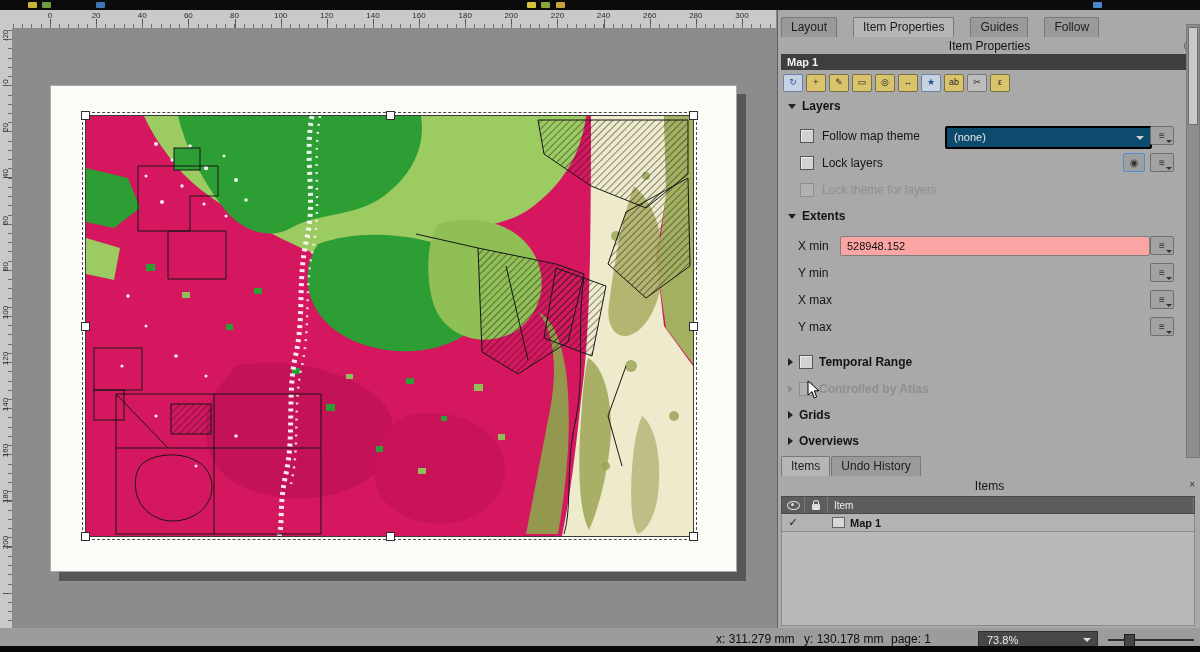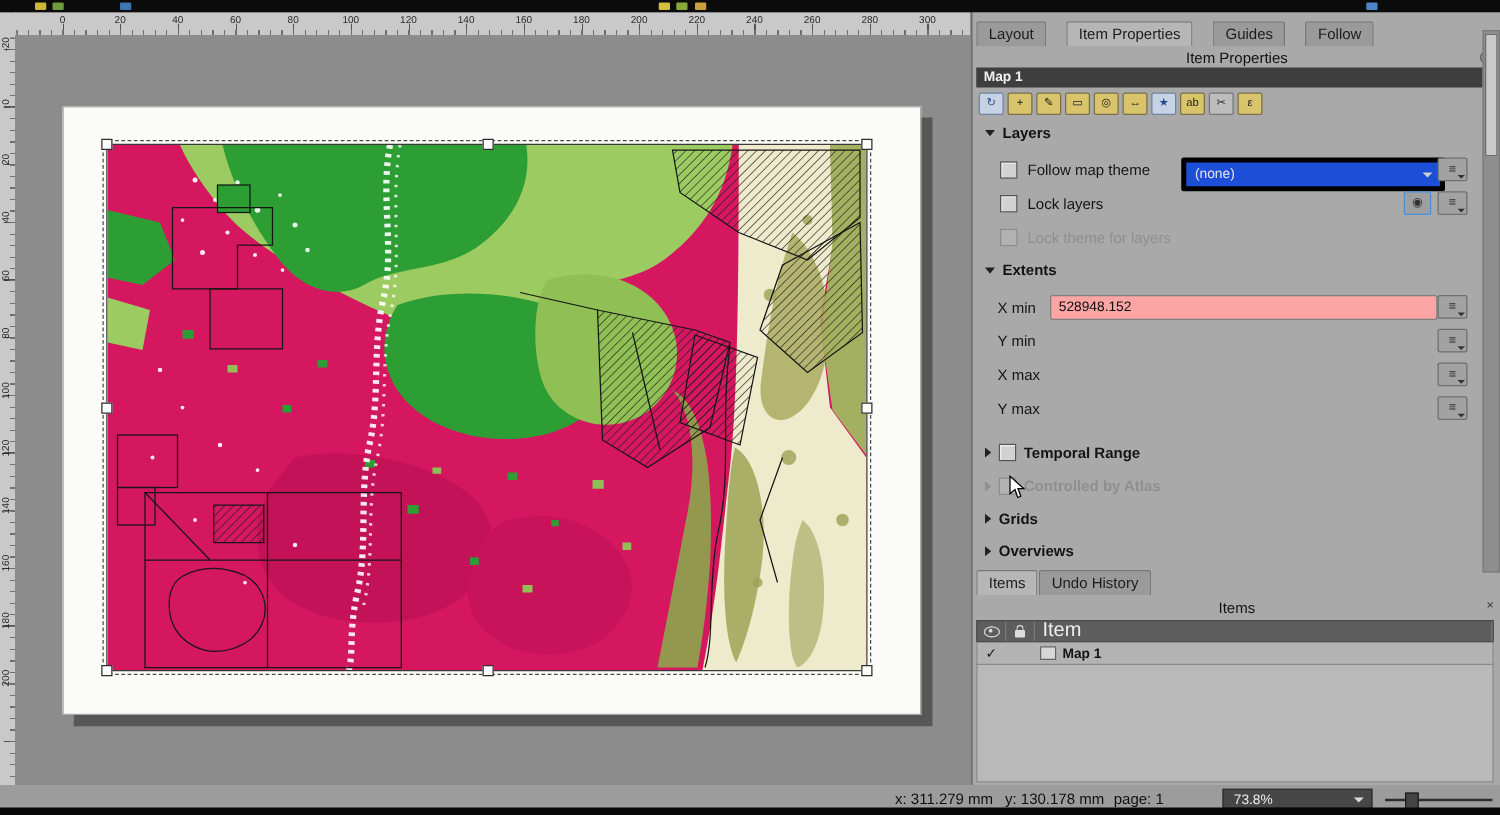--- a/index.html
+++ b/index.html
@@ -67,21 +67,21 @@
 
   .grp-hdr{left:10px;display:flex;align-items:center;gap:6px;font-weight:bold;color:#141414;cursor:default;}
   .tri-down{width:0;height:0;border-left:4px solid transparent;border-right:4px solid transparent;border-top:5px solid #222;}
   .tri-right{width:0;height:0;border-top:4px solid transparent;border-bottom:4px solid transparent;border-left:5px solid #222;}
   .tri-right.dis{border-left-color:#8f8f8f}
   .prow{display:flex;align-items:center;gap:8px;}
   .cb{width:12px;height:12px;background:#d2d2d2;border:1px solid #555;
      box-shadow:inset 1px 1px 0 rgba(255,255,255,.65);}
   .cb.disabled{background:#b2b2b2;border-color:#8d8d8d;box-shadow:none;}
   .dis-txt{color:#8f8f8f;}
-  .theme-combo{left:167px;top:116px;width:196px;height:19px;background:#1d4ed8;border:4px solid #000000;
+  .theme-combo{left:167px;top:116px;width:196px;height:19px;background:#0c4a6e;border:2px solid #000000;
     color:#e6e6e6;font-size:11px;line-height:19px;padding-left:7px;border-radius:2px;}
   .combo-arrow{position:absolute;right:6px;top:8px;width:0;height:0;border-left:4px solid transparent;
     border-right:4px solid transparent;border-top:4px solid #cfcfcf;}
   .ovr{width:24px;height:19px;background:#a2a2a2;border:1px solid #6f6f6f;border-radius:2px;
     font-size:10px;line-height:17px;text-align:center;color:#2e2e2e;padding:0;}
   .ovr .ca{position:absolute;right:2px;bottom:2px;width:0;height:0;border-left:3px solid transparent;
     border-right:3px solid transparent;border-top:3px solid #333;}
   .lockbtn{left:345px;top:143px;width:22px;height:19px;background:#9f9f9f;border:1px solid #4a90d9;
     border-radius:2px;font-size:10px;line-height:17px;text-align:center;color:#333;padding:0;position:absolute;}
   .ext-row{left:20px;width:390px;height:20px;}
@@ -92,21 +92,21 @@
   .abs{position:absolute;}
 
   .pscroll{right:1px;top:14px;width:12px;height:432px;background:#8e8e8e;border:1px solid #7a7a7a;}
   .pthumb{position:absolute;left:1px;top:2px;width:8px;height:96px;background:#c9c9c9;border:1px solid #6d6d6d;}
 
   
   .itabs{left:3px;top:446px;display:flex;gap:1px;}
   .items-title{left:0;top:469px;width:100%;text-align:center;font-size:12px;}
   .items-close{right:6px;top:469px;font-size:10px;color:#333;cursor:default;}
   .itable-hdr{left:3px;top:486px;width:414px;height:18px;background:#5d5d5d;display:flex;align-items:center;
-    color:#eee;font-size:16px;border:1px solid #4a4a4a;box-sizing:border-box;}
+    color:#eee;font-size:10px;border:1px solid #4a4a4a;box-sizing:border-box;}
   .ith-cell{height:100%;display:flex;align-items:center;justify-content:center;border-right:1px solid #777;}
   .c1{width:22px}.c2{width:22px}.c3{flex:1;justify-content:flex-start;padding-left:6px;}
   .eye-ic{width:11px;height:7px;border:1px solid #ddd;border-radius:50%;position:relative;}
   .eye-ic::after{content:"";position:absolute;left:3px;top:1px;width:3px;height:3px;background:#ddd;border-radius:50%;}
   .lock-ic{width:8px;height:6px;background:#ddd;border-radius:1px;position:relative;margin-top:3px;}
   .lock-ic::before{content:"";position:absolute;left:1px;top:-4px;width:4px;height:3px;
     border:1px solid #ddd;border-bottom:none;border-radius:3px 3px 0 0;}
   .itable-row{left:3px;top:504px;width:414px;height:18px;background:#b3b3b3;display:flex;align-items:center;
     font-size:11px;border:1px solid #8a8a8a;border-top:none;box-sizing:border-box;}
   .irow-check{width:22px;text-align:center;font-size:11px;}

